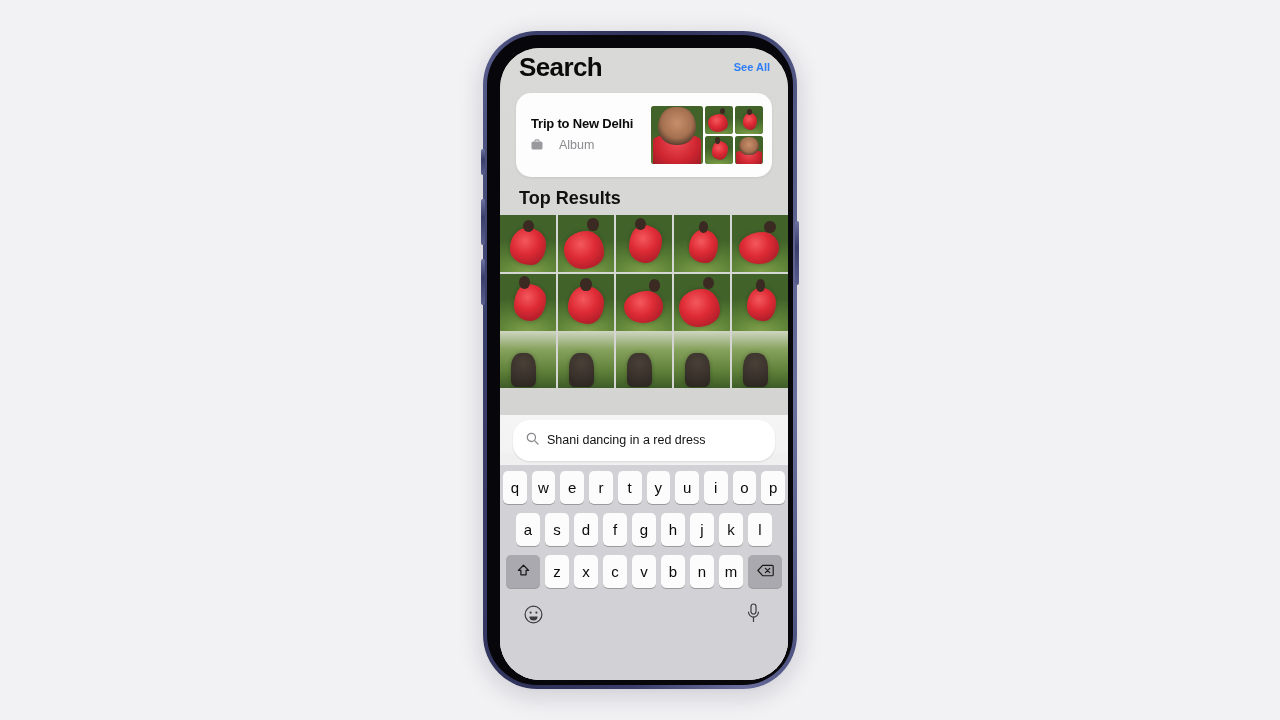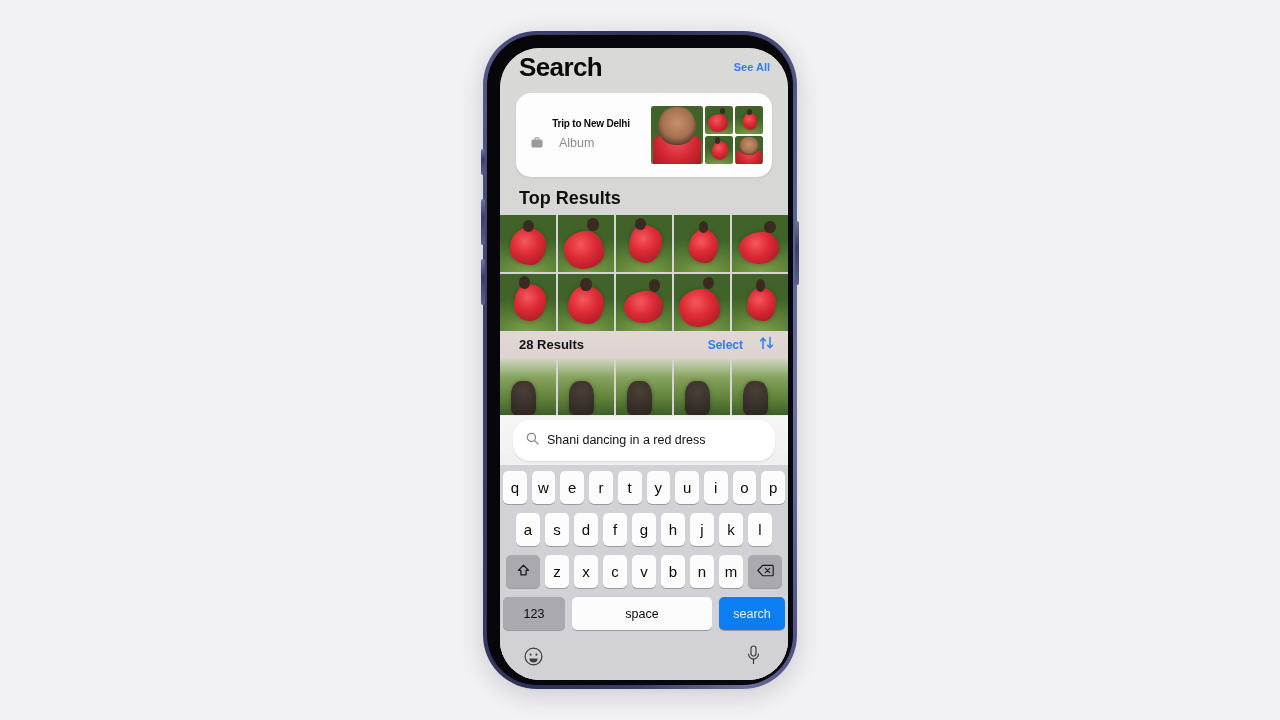--- a/index.html
+++ b/index.html
@@ -151,25 +151,24 @@
     height: 84px;
     background: #fdfdfd;
     border-radius: 15px;
     display: flex;
     align-items: center;
     padding: 0 9px 0 15px;
     box-shadow: 0 1px 3px rgba(0,0,0,0.08);
   }
   #album-text { flex: 1; min-width: 0; }
   #album-title {
-    font-size: 10px;
+    font-size: 13px;
     font-weight: bold;
     color: #0b0b0b;
     letter-spacing: -0.2px;
-    text-align: center;
   }
   #album-subtitle-row {
     display: flex;
     align-items: center;
     gap: 16px;
     margin-top: 5px;
   }
   #album-subtitle {
     font-size: 12.5px;
     color: #8c8c90;
@@ -474,32 +473,20 @@
                 <div class="ph v5"></div>
               </div>
             <div class="grid-cell">
                 <div class="ph v2"></div>
               </div>
             <div class="grid-cell">
                 <div class="ph v4"></div>
               </div>
           </div>
 
-          <div id="results-bar">
-            <div id="results-count">28 Results</div>
-            <div id="results-actions">
-              <div id="select-link">Select</div>
-              <span>
-                <svg width="15" height="14" viewBox="0 0 15 14">
-                  <path d="M4 12.5 V2.2 M4 2.2 L1.6 4.8 M4 2.2 L6.4 4.8" fill="none" stroke="#2d7df6" stroke-width="1.5" stroke-linecap="round" stroke-linejoin="round"></path>
-                  <path d="M11 1.5 V11.8 M11 11.8 L8.6 9.2 M11 11.8 L13.4 9.2" fill="none" stroke="#2d7df6" stroke-width="1.5" stroke-linecap="round" stroke-linejoin="round"></path>
-                </svg>
-              </span>
-            </div>
-          </div>
 
           <div id="lower-strip">
             <div class="strip-cell">
                 <div class="ph strip"></div>
               </div>
             <div class="strip-cell">
                 <div class="ph strip"></div>
               </div>
             <div class="strip-cell">
                 <div class="ph strip"></div>
@@ -571,25 +558,20 @@
                 <div class="key fn wide-fn">
                   <span>
                     <svg width="17" height="13" viewBox="0 0 17 13">
                       <path d="M5.6 1.3 H15.2 a1 1 0 0 1 1 1 V10.7 a1 1 0 0 1 -1 1 H5.6 L0.9 6.5 Z" fill="none" stroke="#1a1a1a" stroke-width="1.15" stroke-linejoin="round"></path>
                       <path d="M8.4 4.3 L12.8 8.7 M12.8 4.3 L8.4 8.7" stroke="#1a1a1a" stroke-width="1.15" stroke-linecap="round"></path>
                     </svg>
                   </span>
                 </div>
               </div>
 
-              <div class="kb-row bottom">
-                <div class="key fn num">123</div>
-                <div class="key space">space</div>
-                <div class="key search">search</div>
-              </div>
 
               <div id="kb-footer">
                 <div id="emoji-key">
                   <span>
                     <svg width="19" height="19" viewBox="0 0 19 19">
                       <circle cx="9.5" cy="9.5" r="8.4" fill="none" stroke="#3b3b3f" stroke-width="1.2"></circle>
                       <circle cx="6.6" cy="7.6" r="1.1" fill="#3b3b3f"></circle>
                       <circle cx="12.4" cy="7.6" r="1.1" fill="#3b3b3f"></circle>
                       <path d="M5.4 11.4 H13.6 a4.1 4.1 0 0 1 -8.2 0 Z" fill="#3b3b3f"></path>
                     </svg>

